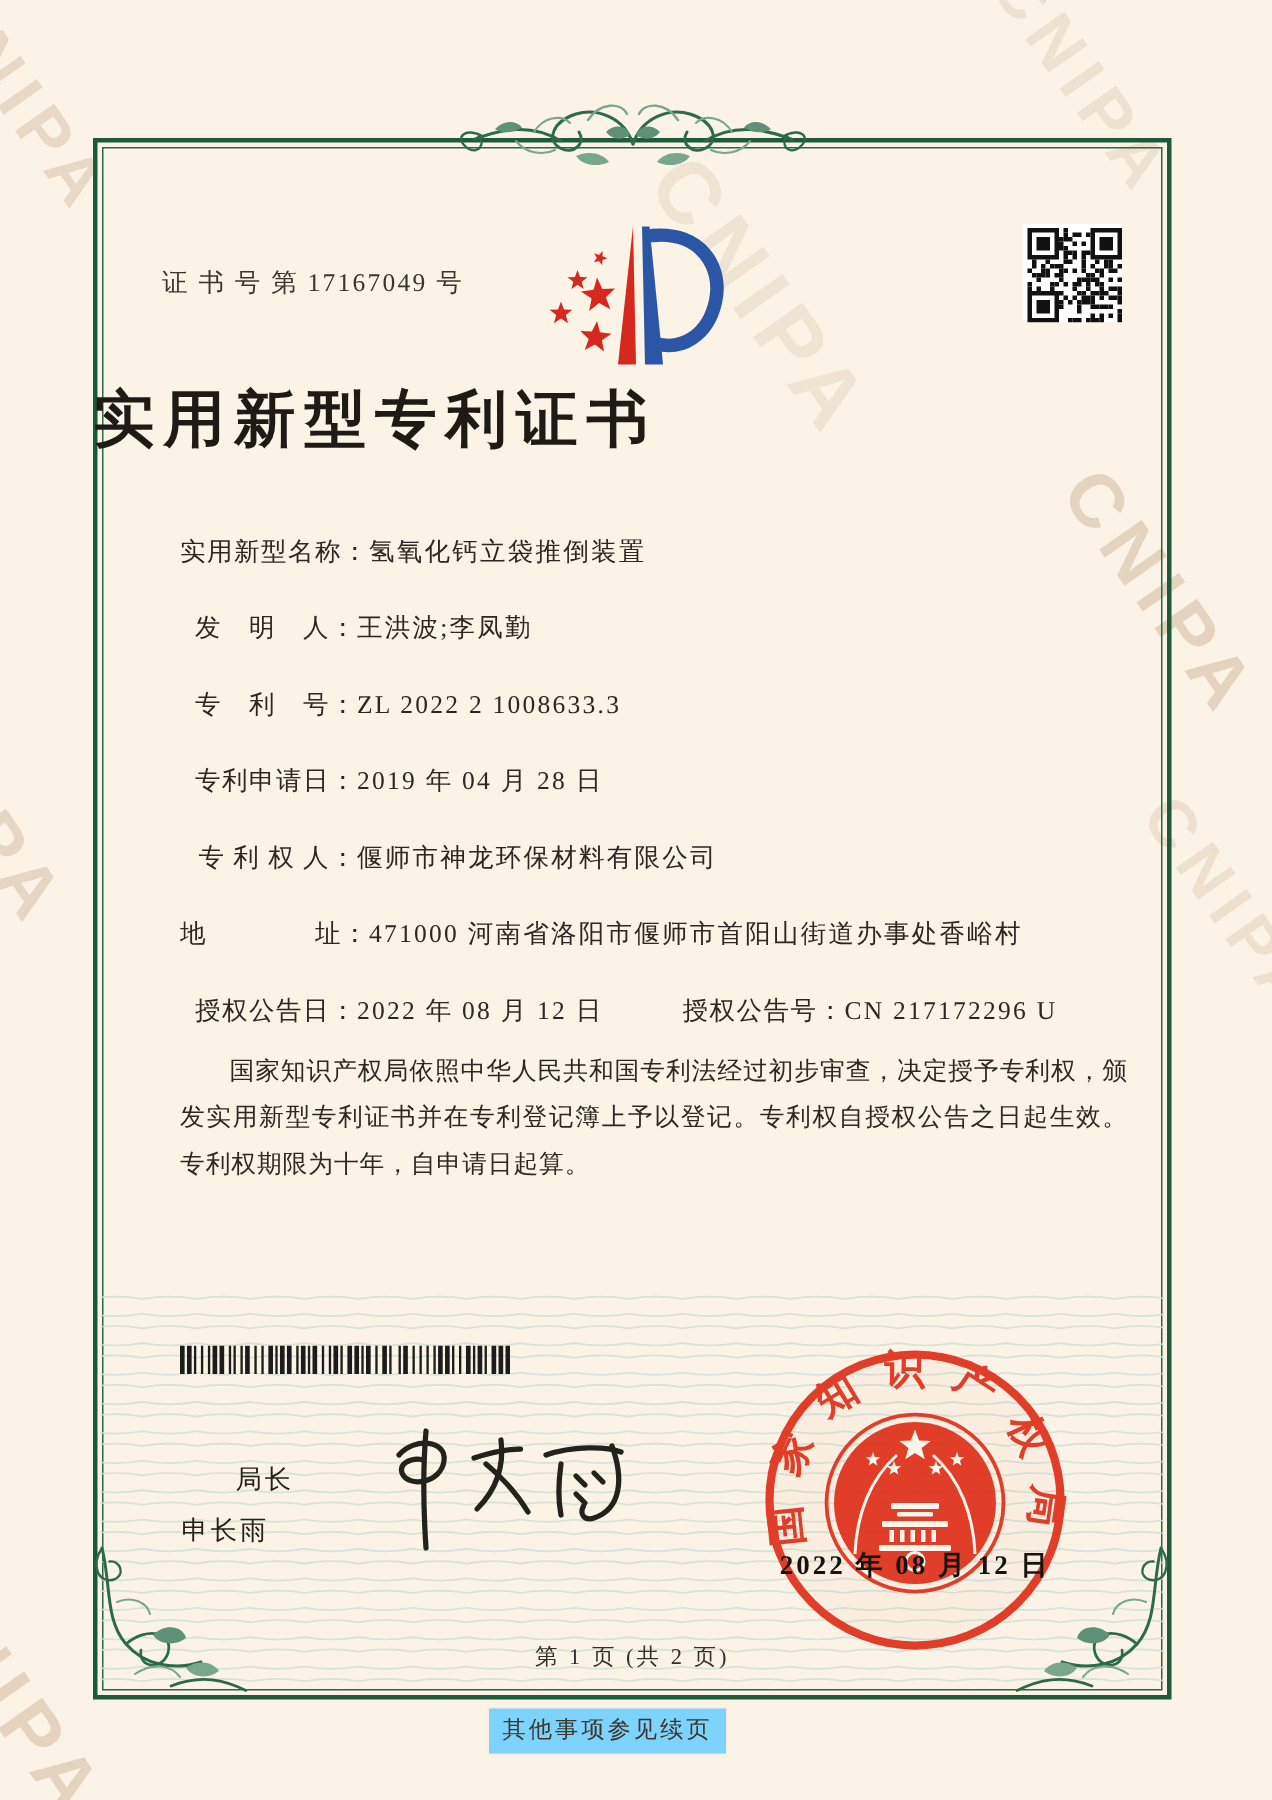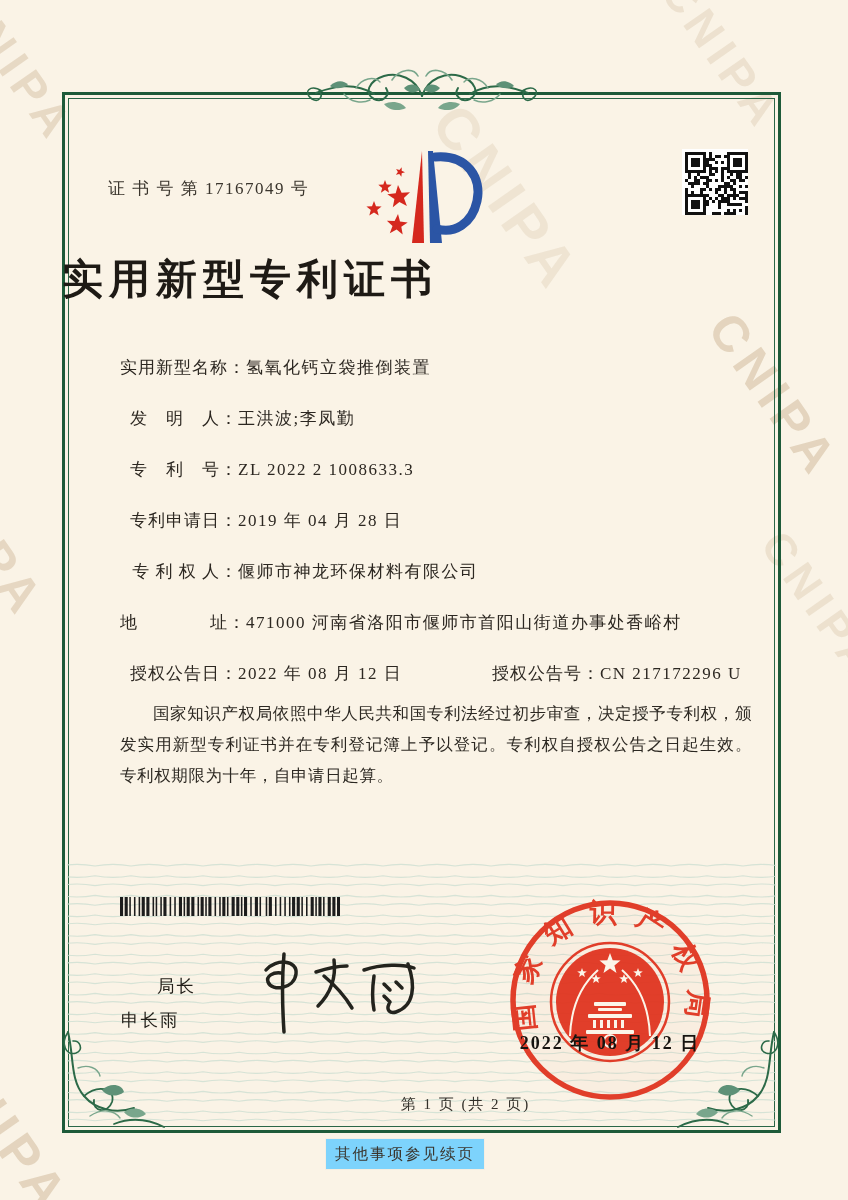--- a/index.html
+++ b/index.html
@@ -39,21 +39,21 @@
     font-size:16.5px;line-height:31px;text-align:justify;color:#2c2822;
   }
   .paras p{margin:0;text-indent:2em;letter-spacing:0.6px;}
   .director{position:absolute;left:121px;font-size:17.5px;letter-spacing:2px;color:#23201a;}
   .seal-date{
     position:absolute;left:506px;top:1031px;width:208px;text-align:center;
     font-size:18px;font-weight:bold;letter-spacing:2px;color:#161410;z-index:6;
   }
   .page-num{
     position:absolute;left:62px;top:1095px;width:719px;text-align:center;
-    font-size:15px;letter-spacing:2px;color:#33302a;z-index:5;margin-left:44px;
+    font-size:15px;letter-spacing:2px;color:#33302a;z-index:5;
   }
   .cont-note{
     position:absolute;left:326px;top:1139px;width:158px;height:30px;line-height:30px;
     background:#7dd3fc;text-align:center;font-size:15.5px;letter-spacing:2px;color:#3a352d;
     box-shadow:0 0 0 1px rgba(0,0,0,0.02);
   }
   svg{display:block;}
 </style>
 </head>
 <body>
@@ -318,21 +318,21 @@
   </div>
   <div class="frow">
     <span class="flabel">专 利 权 人：</span><span class="fvalue">偃师市神龙环保材料有限公司</span>
   </div>
   <div class="frow">
     <span class="flabel">地　　　　址：</span><span class="fvalue">471000 河南省洛阳市偃师市首阳山街道办事处香峪村</span>
   </div>
   <div class="frow">
     <span class="flabel">授权公告日：</span><span class="fvalue">2022 年 08 月 12 日</span>
     <span class="grant2">
-      <span class="flabel" style="min-width:0;margin-left:37px;">授权公告号：</span><span class="fvalue">CN 217172296 U</span>
+      <span class="flabel" style="min-width:0;">授权公告号：</span><span class="fvalue">CN 217172296 U</span>
     </span>
   </div>
 </div>
 
 <div class="paras" style="z-index:3;">
   <p>国家知识产权局依照中华人民共和国专利法经过初步审查，决定授予专利权，颁发实用新型专利证书并在专利登记簿上予以登记。专利权自授权公告之日起生效。专利权期限为十年，自申请日起算。</p>
 </div>
 
 <svg id="barcode" class="abs" style="left:120px;top:897px;z-index:4;" width="220" height="19" viewBox="0 0 220 19">
     <rect x="0.00" y="0" width="3.10" height="19" fill="#1c1c1c"></rect>

